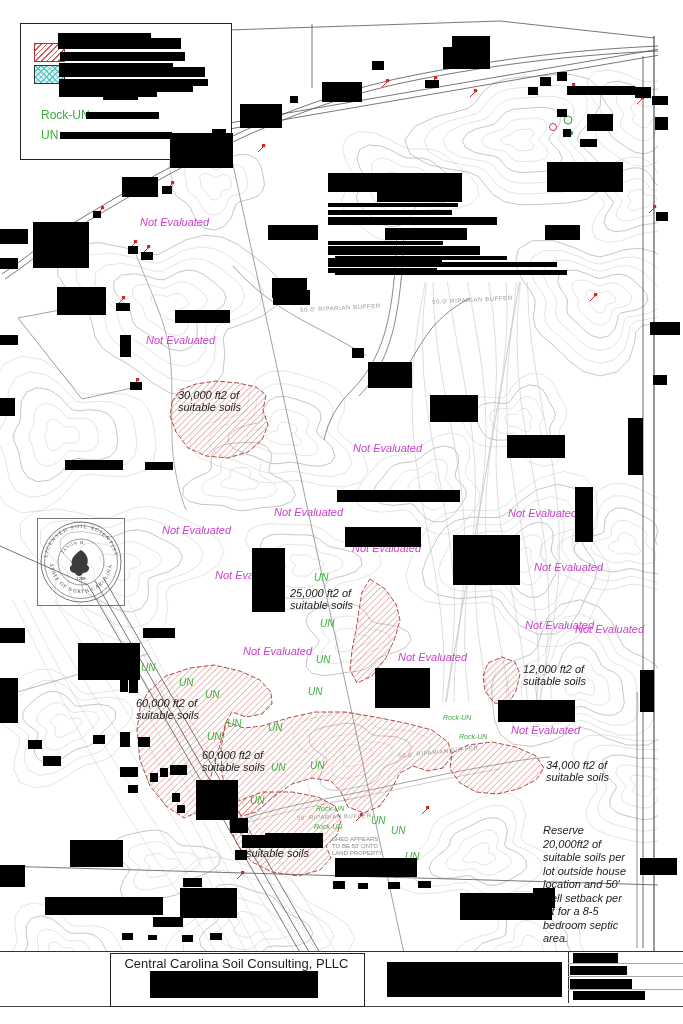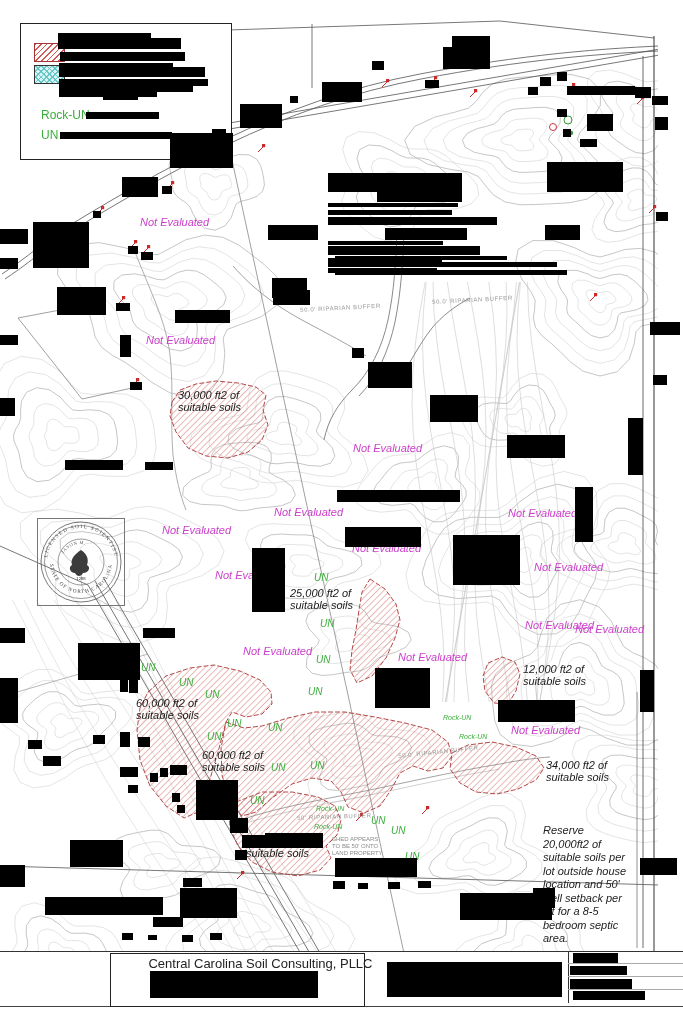--- a/index.html
+++ b/index.html
@@ -27,21 +27,21 @@
   .tinynote{position:absolute;font:6px "Liberation Sans",sans-serif;color:#8a8a8a;
             line-height:7px;white-space:pre-line;}
   #reserve-note{position:absolute;left:543px;top:824px;width:114px;z-index:4;
     font:italic 11px "Liberation Sans",sans-serif;color:#222;line-height:13.5px;white-space:pre-line;}
   #redactions{position:absolute;left:0;top:0;width:683px;height:1024px;z-index:5;pointer-events:none;}
   .rd{position:absolute;background:#000;}
   #titlebg{position:absolute;left:0;top:951px;width:683px;height:73px;background:#fff;z-index:4;}
   .tline{position:absolute;z-index:6;}
   #title-box{position:absolute;left:110px;top:953px;width:253px;height:52px;border:1px solid #222;z-index:6;}
   #company{position:absolute;left:110px;top:956px;width:253px;text-align:center;z-index:6;
-           font:13px "Liberation Sans",sans-serif;color:#222;margin-left:24px;}
+           font:13px "Liberation Sans",sans-serif;color:#222;}
   #seal-svg{position:absolute;left:37px;top:518px;z-index:2;}
 </style>
 </head>
 <body>
 
 <div id="sheet">
 
   <svg id="map-svg" width="683" height="1024" viewBox="0 0 683 1024">
     <defs>
       <pattern id="rh" width="4.5" height="4.5" patternTransform="rotate(45)" patternUnits="userSpaceOnUse">

